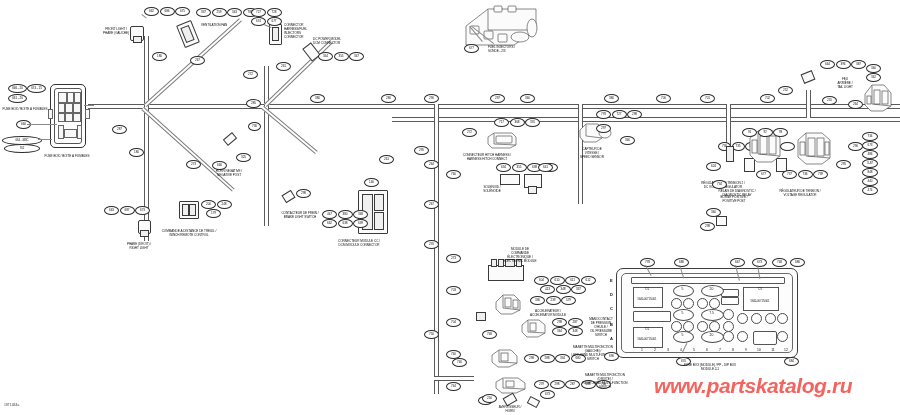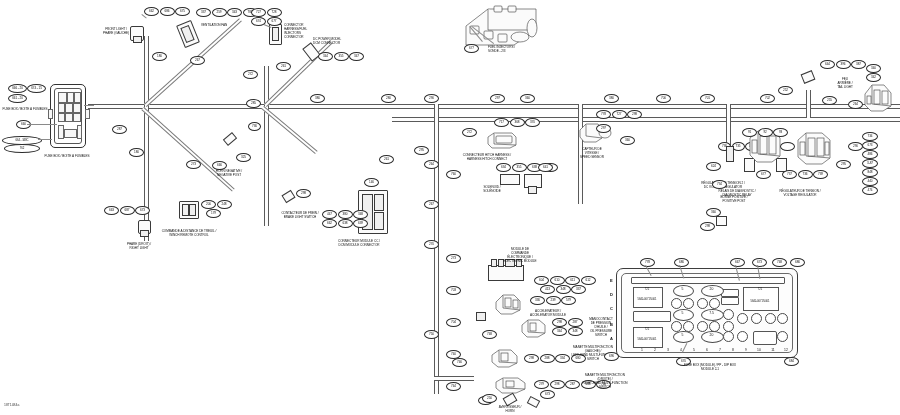--- a/index.html
+++ b/index.html
@@ -585,15 +585,16 @@
   <div class="badge" style="left:784px;top:357px;width:11px;">684</div>
   <div class="cap" style="left:670px;top:364px;width:80px;">FUSE BOX (MODULE) / PP - DIP BOX
 MODULE 2-1</div>
 
   <div class="lead" style="left:646px;top:265px;width:12px;transform:rotate(62deg);"></div>
   <div class="lead" style="left:680px;top:265px;width:14px;transform:rotate(72deg);"></div>
   <div class="lead" style="left:736px;top:265px;width:16px;transform:rotate(76deg);"></div>
   <div class="lead" style="left:758px;top:265px;width:14px;transform:rotate(80deg);"></div>
   <div class="lead" style="left:682px;top:352px;width:10px;transform:rotate(-64deg);"></div>
 
+  <div id="watermark">www.partskatalog.ru</div>
   <div id="partcode">18T1484a</div>
 
 </div>
 
 </body></html>

